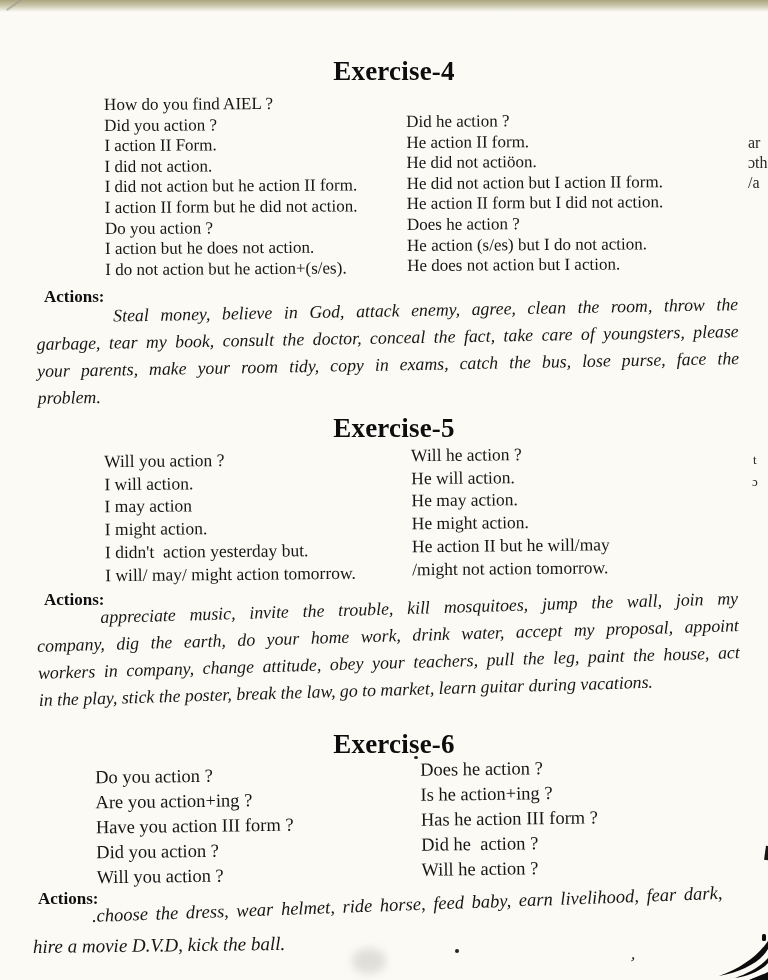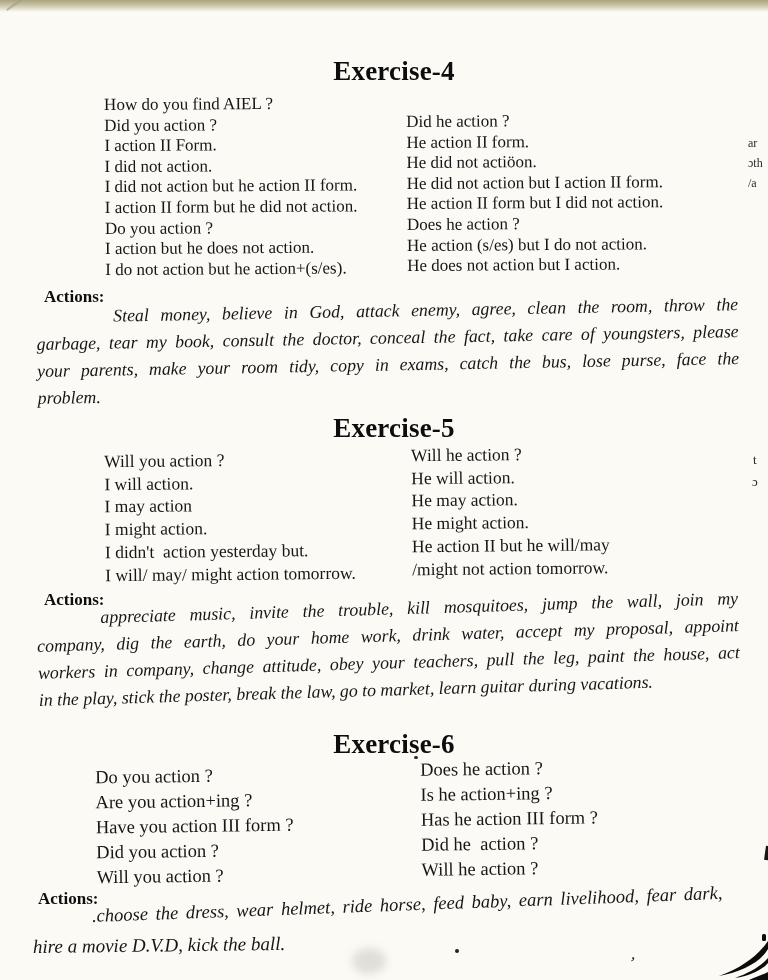--- a/index.html
+++ b/index.html
@@ -33,21 +33,21 @@
   #ap4{top:304px;transform:rotate(-1.05deg);}
   #ap5{top:606px;transform:rotate(-1.7deg);}
   .apara .jline{font-style:italic;font-size:17.8px;line-height:27px;
     text-align:justify;text-align-last:justify;}
   #ap4 .jline.first{text-indent:77px;} #ap5 .jline.first{text-indent:64px;}
   .apara .jline.last{text-align-last:left;}
   .a6line{position:absolute;font-style:italic;white-space:pre;transform-origin:0 50%;}
   #a6l1{left:92px;top:906px;font-size:18.5px;word-spacing:3px;transform:rotate(-2.1deg);}
   #a6l2{left:33px;top:936px;font-size:19px;transform:rotate(-0.7deg);}
   .frag{position:absolute;color:#2a2a2a;}
-  #frag4{left:748px;top:133px;font-size:12px;line-height:20px;white-space:pre;}
+  #frag4{left:748px;top:133px;font-size:16px;line-height:20px;white-space:pre;}
   #frag5t{left:753px;top:452px;font-size:13px;}
   #frag5o{left:752px;top:474px;font-size:13px;}
   .mark-dot{position:absolute;background:#222;border-radius:50%;}
   #dot-h6{left:414px;top:756px;width:4px;height:3px;}
   #dot-mid{left:455px;top:949px;width:4px;height:4px;}
   #apos{position:absolute;left:632px;top:944px;font-size:17px;transform:rotate(12deg);color:#222;}
   #edge-tick{position:absolute;right:-1px;top:846px;width:4px;height:14px;
     background:#161616;transform:rotate(8deg);}
   #smudge{position:absolute;left:352px;top:948px;width:34px;height:26px;
     background:#c9c9c0;border-radius:50%;filter:blur(4px);opacity:.55;}

